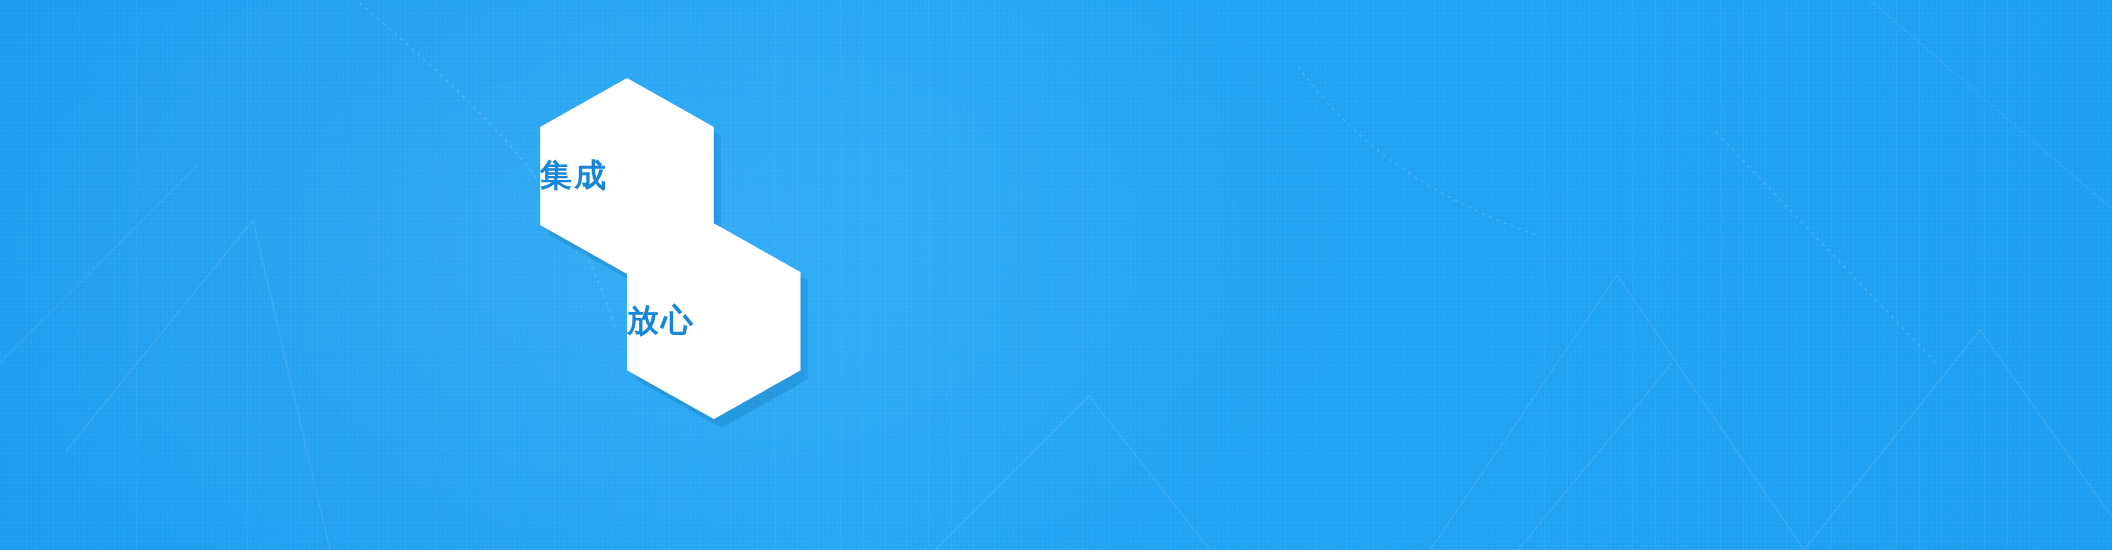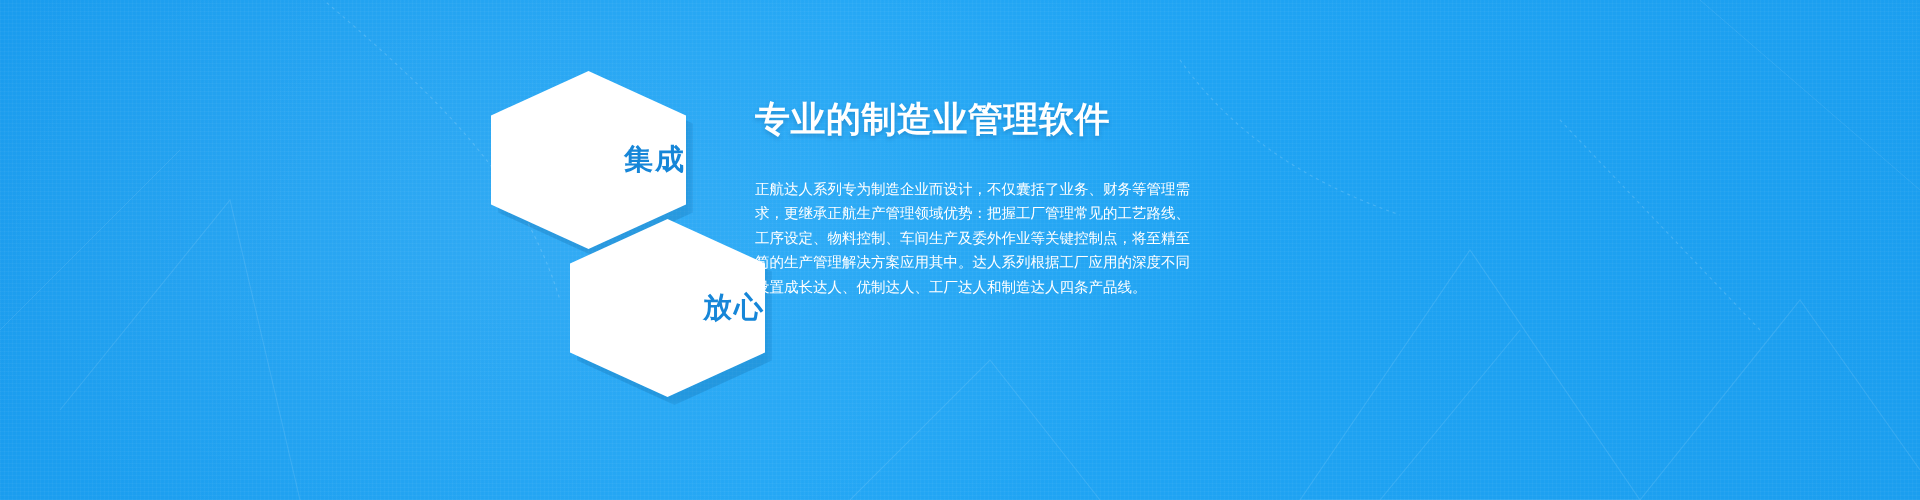--- a/index.html
+++ b/index.html
@@ -28,21 +28,21 @@
   }
   .bg-lines{position:absolute;inset:0;}
   .bg-lines svg{display:block;width:1920px;height:500px;}
 
   
   .hex-cluster{
     position:absolute;left:400px;top:55px;width:340px;height:280px;
   }
   .hex{
     position:absolute;width:158px;height:178px;
-    display:flex;align-items:center;justify-content:flex-end;padding-left:37px;
+    display:flex;align-items:center;justify-content:flex-start;
   }
   .hex .shape{
     position:absolute;inset:0;
     background:#ffffff;
     clip-path:polygon(50% 0%,100% 25%,100% 75%,50% 100%,0% 75%,0% 25%);
   }
   .hex .shadow{
     position:absolute;inset:0;
     transform:translate(7px,8px);
     background:rgba(0,70,130,.18);
@@ -52,21 +52,21 @@
   .hex .label{
     position:relative;z-index:3;
     color:#1686d8;
     font-weight:bold;
     font-size:29px;
     letter-spacing:2px;
     white-space:nowrap;
   }
   #hex-top{left:91px;top:16px;}
   #hex-left{left:12px;top:152px;}
-  #hex-right{left:170px;top:164px;}
+  #hex-right{left:170px;top:148px;}
 
   
   .copy{
     position:absolute;left:755px;top:100px;width:450px;
   }
   .headline{
     margin:0;
     color:#ffffff;
     font-weight:bold;
     font-size:35px;
@@ -124,20 +124,14 @@
 
 
     <div class="hex" id="hex-right">
       <span class="shadow"></span>
       <span class="shape"></span>
       <span class="label">放心</span>
     </div>
 
   </div>
 
-  <div class="copy">
-    <h1 class="headline">专业的制造业管理软件</h1>
-    <div class="paragraph">
-      <p>正航达人系列专为制造企业而设计，不仅囊括了业务、财务等管理需求，更继承正航生产管理领域优势：把握工厂管理常见的工艺路线、工序设定、物料控制、车间生产及委外作业等关键控制点，将至精至简的生产管理解决方案应用其中。达人系列根据工厂应用的深度不同设置成长达人、优制达人、工厂达人和制造达人四条产品线。</p>
-    </div>
-  </div>
 
 </div>
 
 </body></html>

